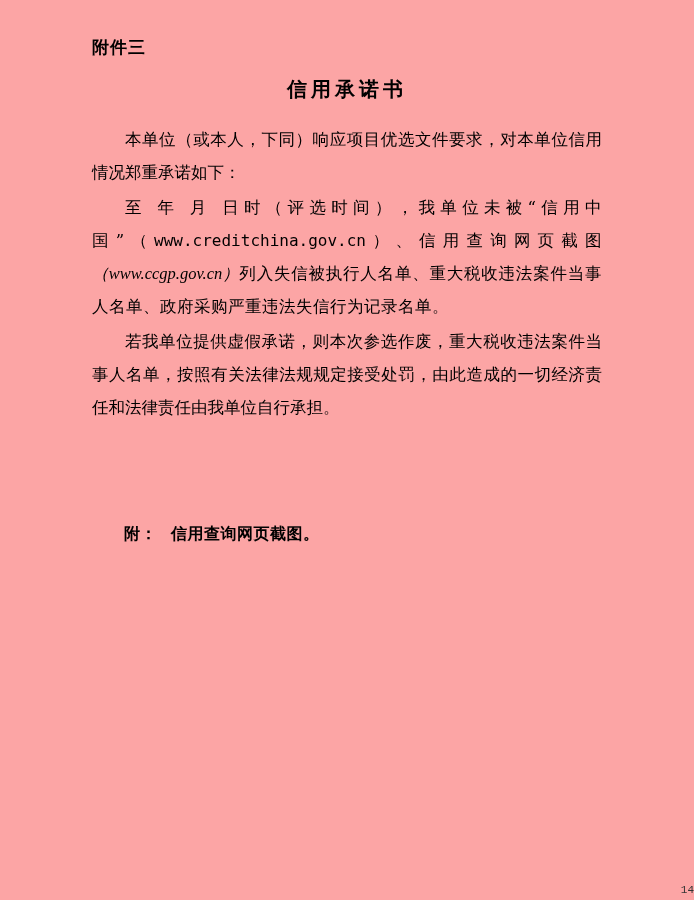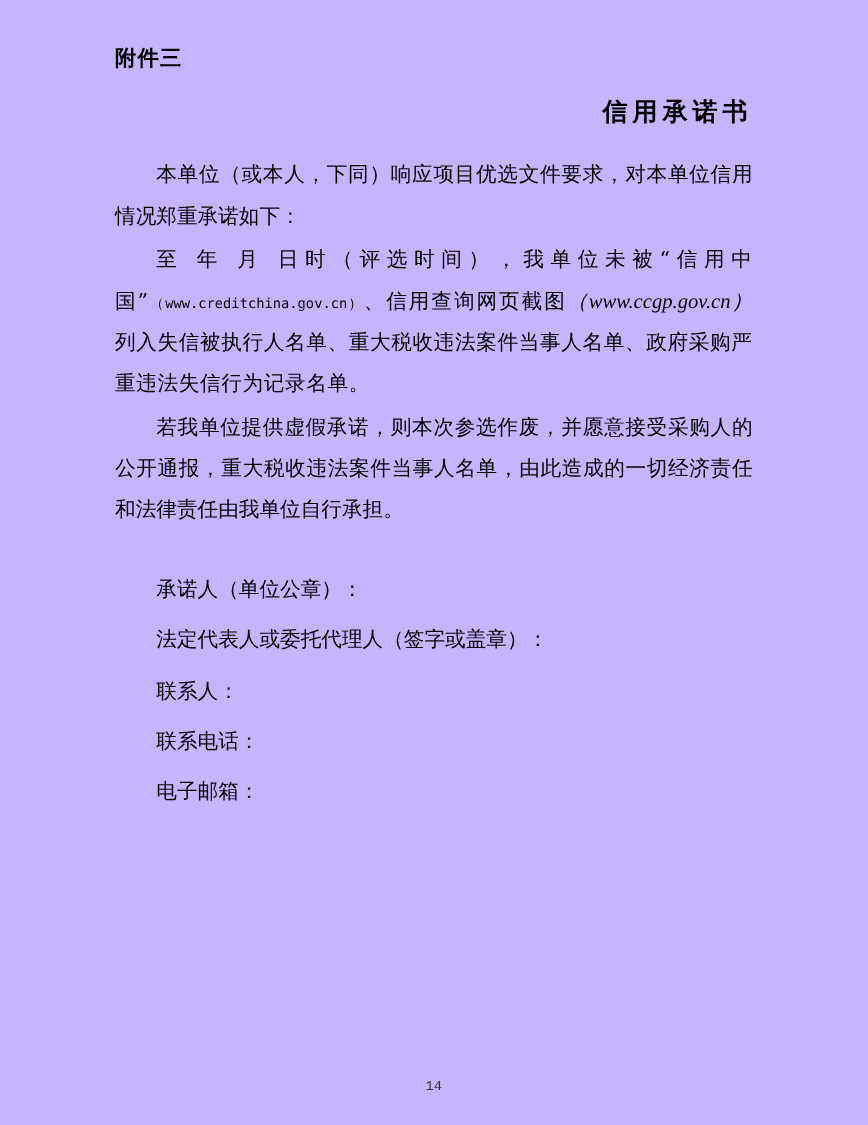--- a/index.html
+++ b/index.html
@@ -6,21 +6,21 @@
     margin: 0;
     padding: 0;
     background: #d8d8d8;
   }
   body {
     font-family: "Liberation Serif", serif;
   }
   .page {
     width: 694px;
     height: 900px;
-    background: #c4b5fd;
+    background: #fca5a5;
     position: relative;
     box-sizing: border-box;
     overflow: hidden;
     margin: 0 auto;
   }
   .content {
     position: absolute;
     left: 92px;
     right: 92px;
     top: 36px;
@@ -28,21 +28,21 @@
   .attachment-label {
     font-family: "DejaVu Serif", serif;
     font-weight: bold;
     font-size: 17px;
     color: #000;
     letter-spacing: 1px;
     line-height: 1.4;
     margin: 0 0 16px 0;
   }
   .doc-title {
-    text-align: right;
+    text-align: center;
     font-family: Liberation Serif, serif;
     font-weight: bold;
     font-size: 20px;
     letter-spacing: 4px;
     color: #000;
     margin: 6px 0 20px 0;
   }
   .para {
     font-size: 16.5px;
     color: #000;
@@ -56,21 +56,21 @@
   .para.spaced {
     letter-spacing: 0.5px;
   }
   .latin {
     font-family: "Liberation Serif", serif;
     letter-spacing: 0;
     font-style: italic;
   }
   .mono-latin {
     font-family: "DejaVu Sans Mono", monospace;
-    font-size: 11px;
+    font-size: 16px;
     letter-spacing: 0;
   }
   .gap-block {
     height: 26px;
   }
   .sig-list {
     margin: 0;
     padding: 0;
     list-style: none;
   }
@@ -96,55 +96,49 @@
     font-family: "DejaVu Serif", serif;
     font-weight: bold;
     font-size: 16px;
     color: #000;
     text-indent: 2em;
     letter-spacing: 0.5px;
   }
   .appendix-note .note-gap { display: inline-block; width: 14px; }
   .page-number {
     position: absolute;
-    bottom: 24px;
+    bottom: 4px;
     left: 0;
     right: 0;
-    text-align: center;
+    text-align: right;
     font-family: Liberation Mono, monospace;
     font-size: 11px;
     color: #333;
   }
 </style>
 </head>
 <body>
 
 <div class="page">
 
   <div class="content">
 
     <div class="attachment-label">附件三</div>
 
     <div class="doc-title">信用承诺书</div>
 
     <p class="para">本单位（或本人，下同）响应项目优选文件要求，对本单位信用情况郑重承诺如下：</p>
 
     <p class="para spaced"><span>至 年 月 日时（评选时间），我单位未被“信用中国”</span><span class="mono-latin">（www.creditchina.gov.cn）</span><span>、信用查询网页截图</span><span class="latin">（www.ccgp.gov.cn）</span><span>列入失信被执行人名单、重大税收违法案件当事人名单、政府采购严重违法失信行为记录名单。</span></p>
 
-    <p class="para">若我单位提供虚假承诺，则本次参选作废，并愿意接受采购人的公开通报，重大税收违法案件当事人名单，由此造成的一切经济责任和法律责任由我单位自行承担。</p>
+    <p class="para">若我单位提供虚假承诺，则本次参选作废，重大税收违法案件当事人名单，按照有关法律法规规定接受处罚，由此造成的一切经济责任和法律责任由我单位自行承担。</p>
 
     <div class="gap-block"></div>
 
-    <ul class="sig-list">
-      <li class="sig-item">承诺人（单位公章）：</li>
-      <li class="sig-item">法定代表人或委托代理人（签字或盖章）：</li>
-      <li class="sig-item">联系人：</li>
-      <li class="sig-item">联系电话：</li>
-      <li class="sig-item">电子邮箱：</li>
-    </ul>
 
 
+    <div class="appendix-note"><span>附：</span><span class="note-gap"></span><span>信用查询网页截图。</span></div>
 
   </div>
 
   <div class="page-number">14</div>
 
 </div>
 
 </body></html>

